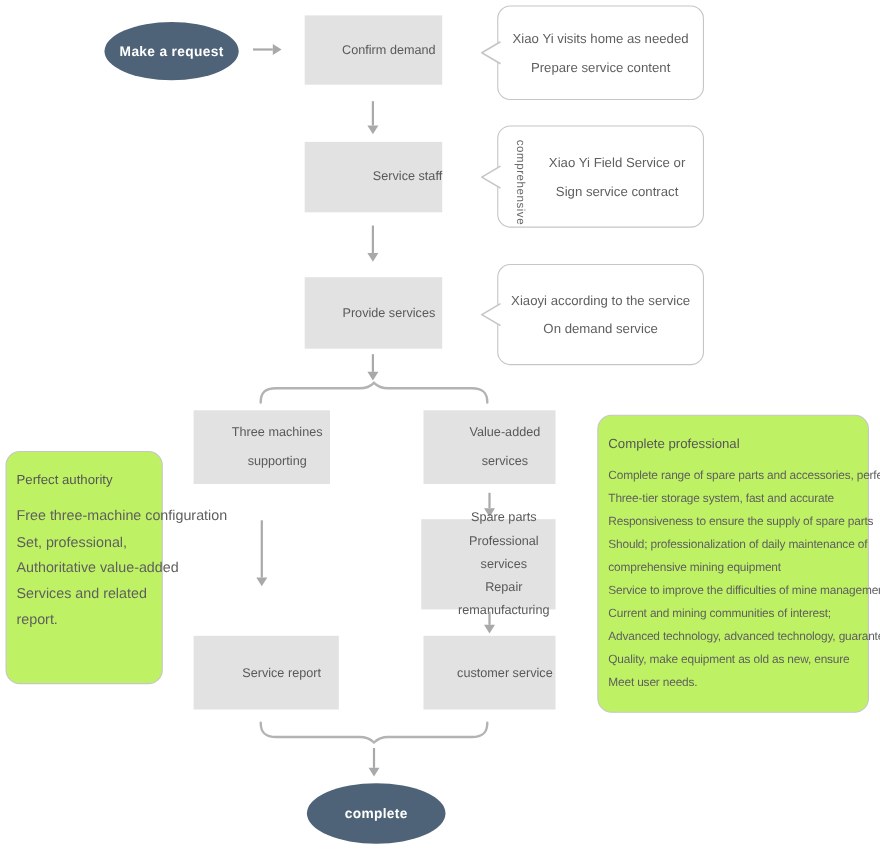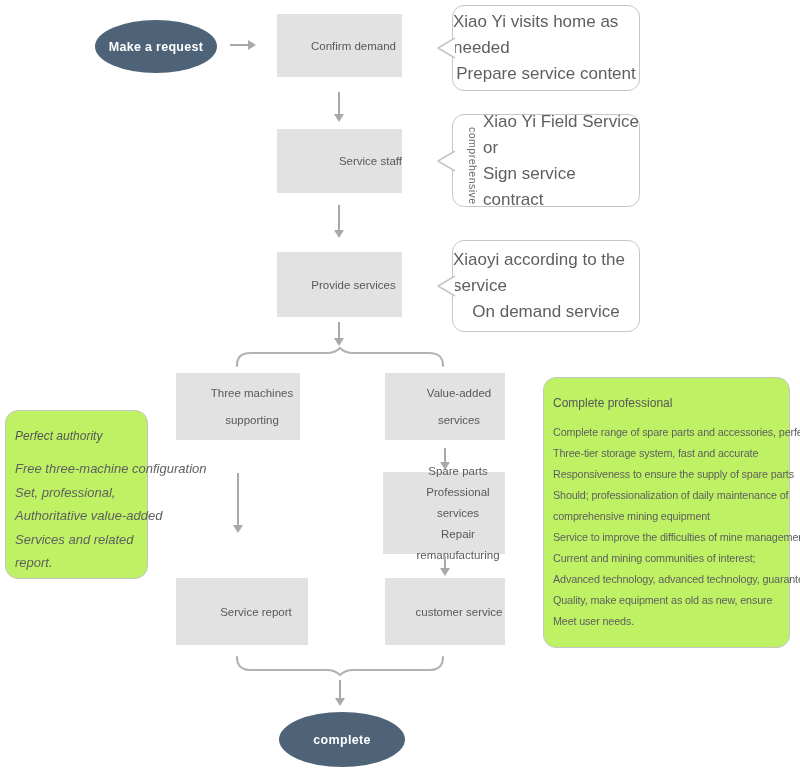--- a/index.html
+++ b/index.html
@@ -65,21 +65,21 @@
   
   .callout{
     position:absolute;
     background:#ffffff;
     border:1.5px solid var(--callout-border);
     border-radius:12px;
     display:flex;align-items:center;justify-content:center;
   }
   .callout .clines{
     display:flex;flex-direction:column;align-items:center;justify-content:center;
-    font-size:17px;color:#5f5f5f;text-align:left;width:100%;
+    font-size:12px;color:#5f5f5f;text-align:right;width:100%;
   }
   .callout .clines span{line-height:26px;}
   .callout .tail{
     position:absolute;left:-17px;top:50%;margin-top:-12px;
     width:20px;height:24px;overflow:visible;
   }
   .vlabel{
     position:absolute;
     writing-mode:vertical-rl;text-orientation:mixed;
     font-size:10.5px;color:#6b6b6b;letter-spacing:.5px;
@@ -204,21 +204,21 @@
   <svg class="brace" style="left:235px;top:657px;" width="210" height="18" viewBox="0 0 210 18">
     <path d="M2 0 C2 9 6 13 16 13 L92 13 C98 13 102 15 105 18 C108 15 112 13 118 13 L194 13 C204 13 208 9 208 0" fill="none" stroke="#b3b3b3" stroke-width="2.2" stroke-linecap="round"></path>
   </svg>
 
   <div class="arrow-v" style="left:339px;top:680px;height:18px;"></div>
 
   <div class="terminal" style="left:279px;top:712px;width:126px;height:55px;">
     <span>complete</span>
   </div>
 
-  <div class="panel panel-left" style="left:5px;top:410px;width:143px;height:169px;font-style:italic;">
+  <div class="panel panel-left" style="left:5px;top:410px;width:143px;height:212px;">
     <span class="ptitle">Perfect authority</span>
     <span class="pline">Free three-machine configuration</span>
     <span class="pline">Set, professional,</span>
     <span class="pline">Authoritative value-added</span>
     <span class="pline">Services and related</span>
     <span class="pline">report.</span>
   </div>
 
   <div class="panel panel-right" style="left:543px;top:377px;width:247px;height:271px;">
     <span class="ptitle">Complete professional</span>

